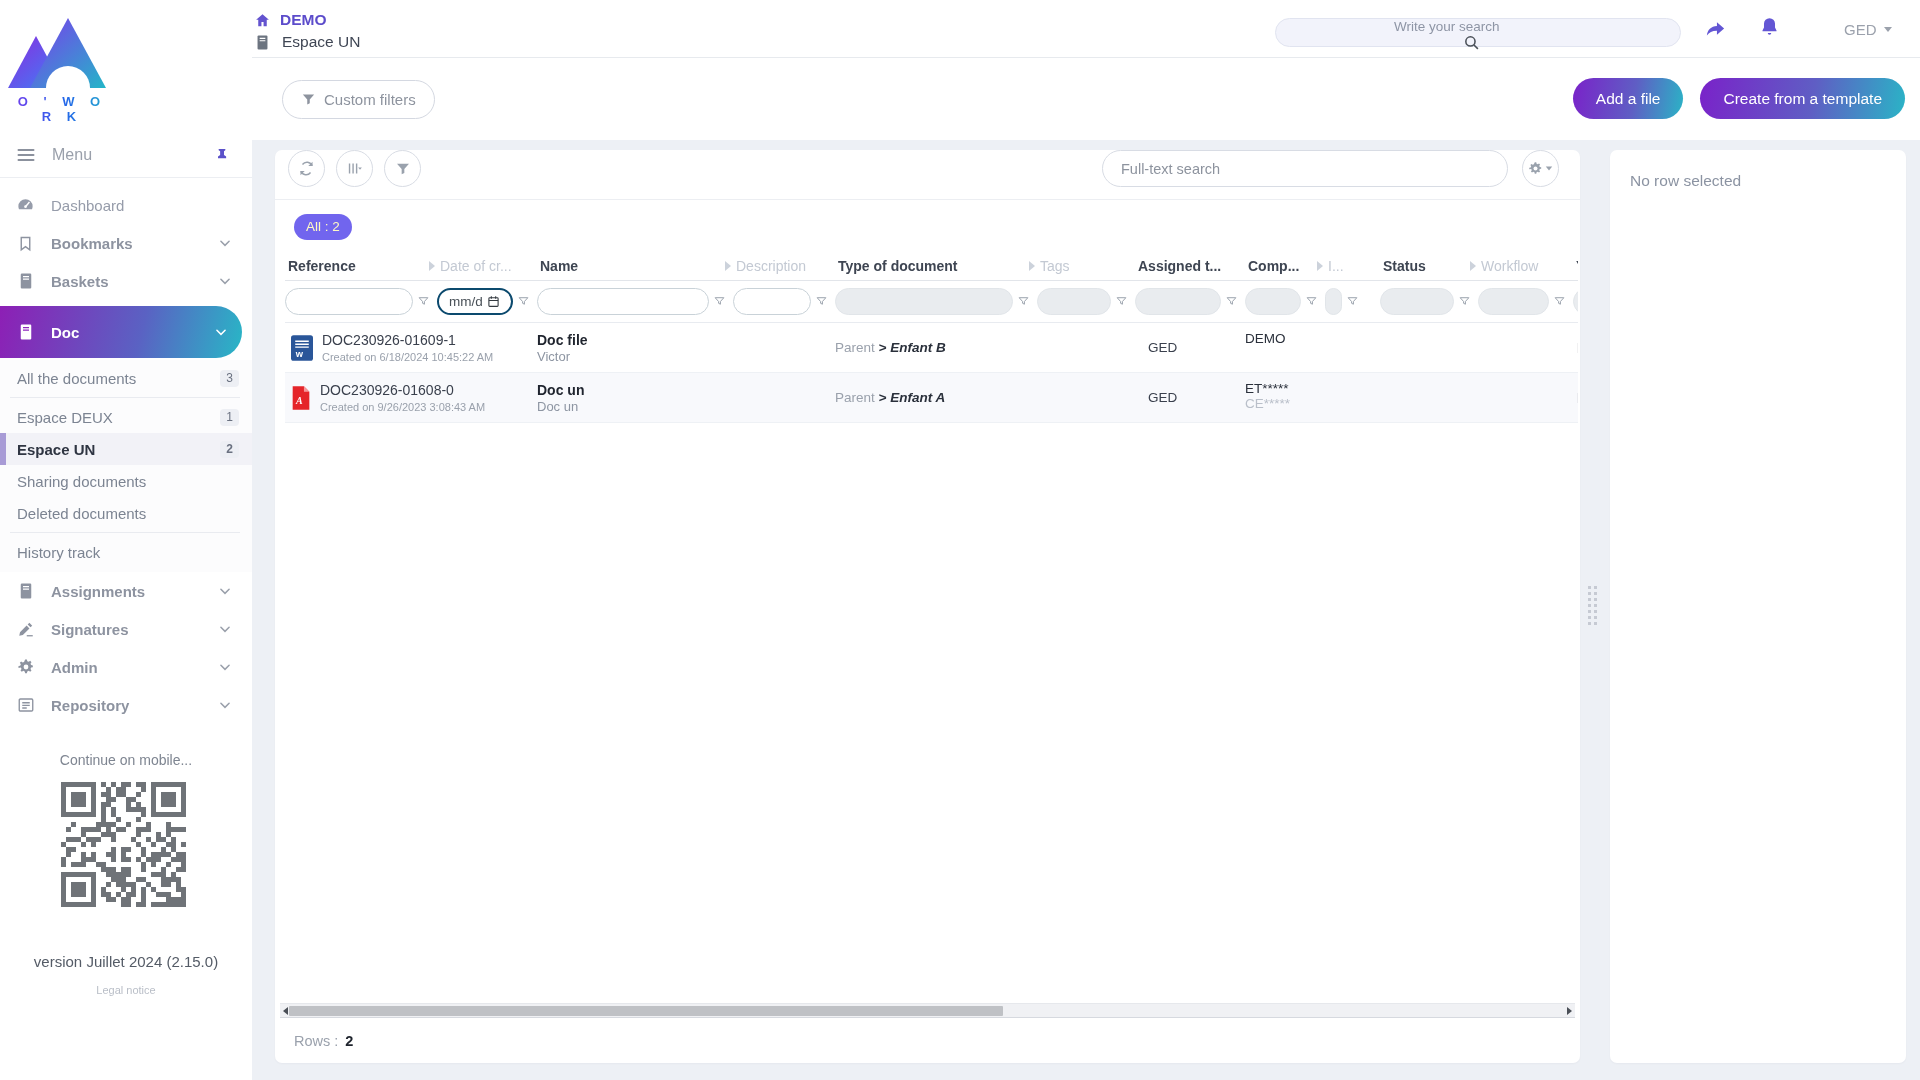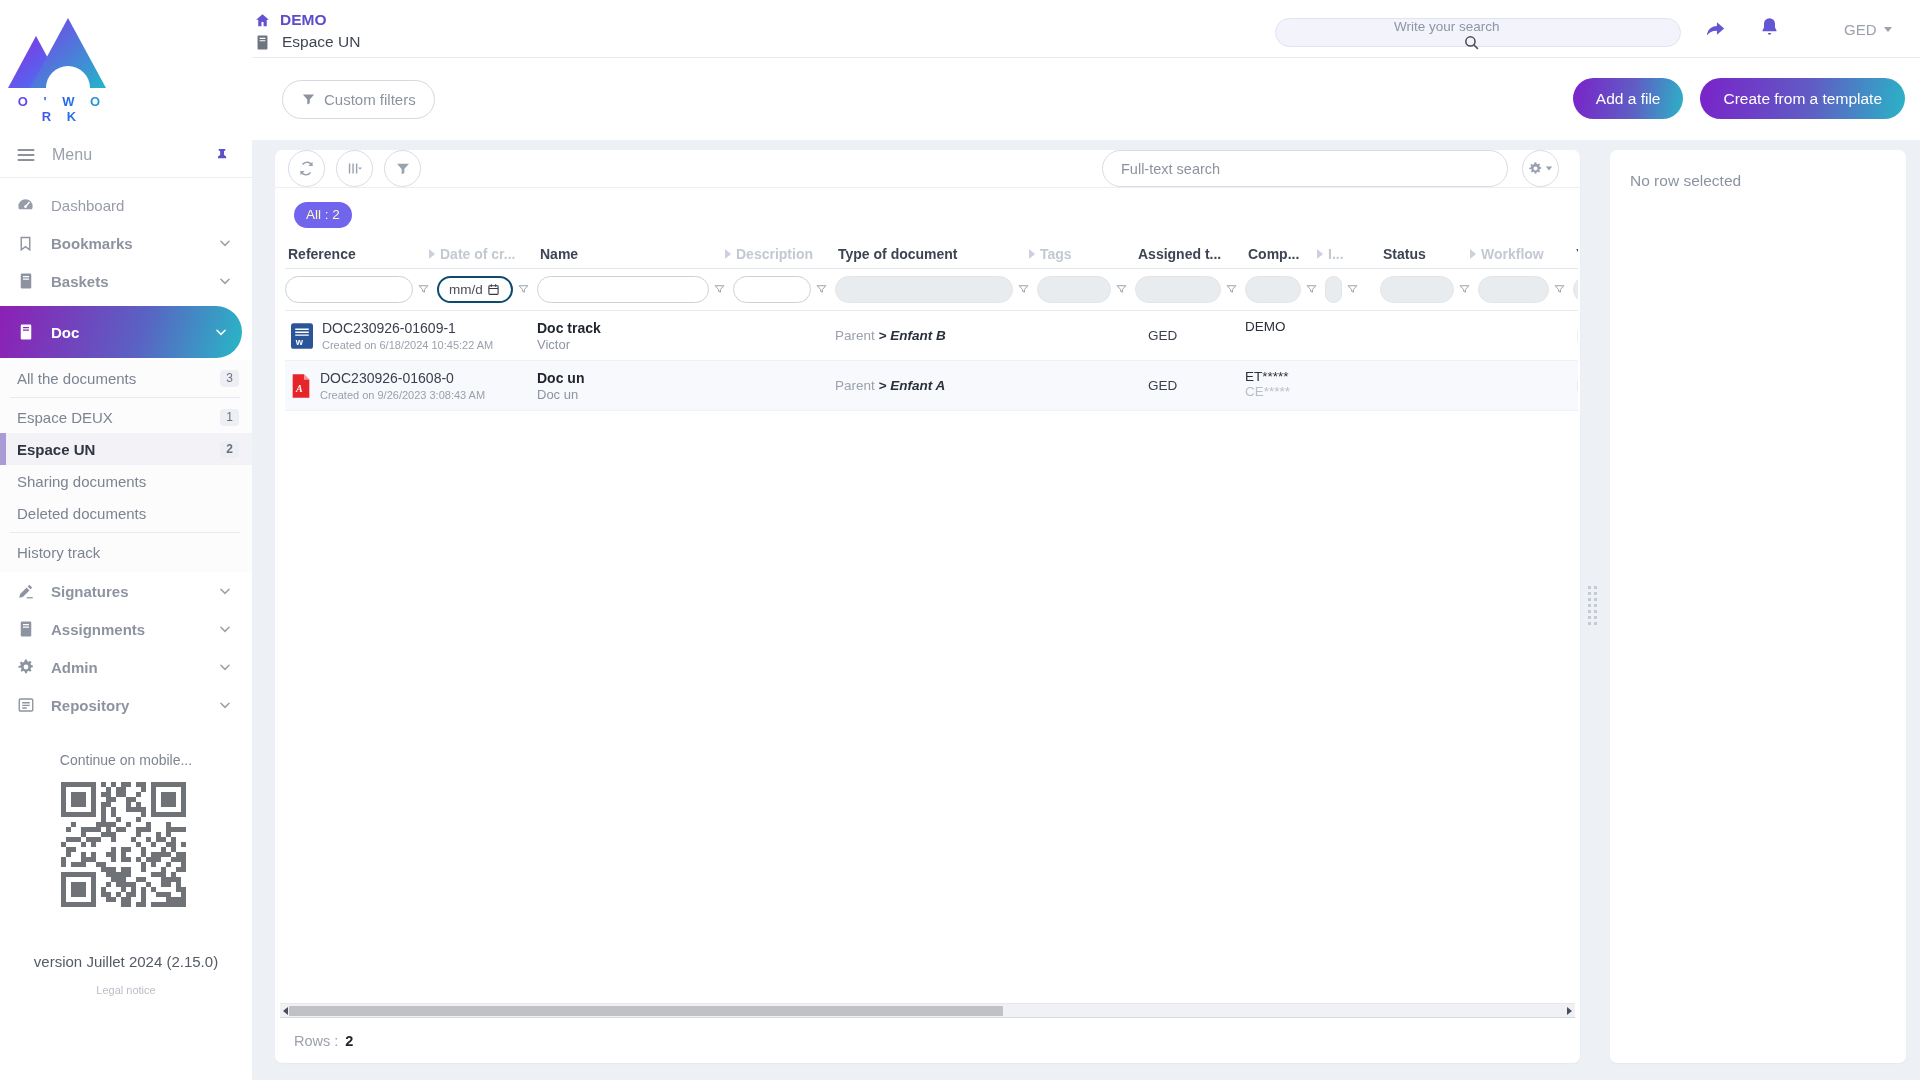--- a/index.html
+++ b/index.html
@@ -56,35 +56,35 @@
   .top-ic { position:absolute; color:#6356d4; cursor:pointer; }
   .user-box { position:absolute; left:1592px; top:21px; display:flex; align-items:center; gap:7px; color:#9ba1ac; font-size:15px; cursor:pointer; }
   .caret-down { width:0; height:0; border-left:4px solid transparent; border-right:4px solid transparent; border-top:5px solid #9ba1ac; }
   .filters-btn { position:absolute; left:30px; top:80px; height:39px; border:1px solid #d4d8e1; border-radius:20px; background:#fff; display:flex; align-items:center; gap:8px; padding:0 18px; color:#8d939e; font-size:15px; cursor:default; }
   .actions { position:absolute; right:15px; top:78px; display:flex; gap:17px; }
   .gbtn { height:41px; border-radius:21px; border:none; color:#fff; font-size:15.5px; font-family:inherit; padding:0 23px; cursor:pointer;
     background:linear-gradient(100deg,#7a22c9,#5f5ec4 55%,#2ab4c6 100%); display:flex; align-items:center; }
 
   
   .main-card { position:absolute; left:275px; top:150px; width:1305px; height:913px; background:#fff; border-radius:7px; box-shadow:0 1px 2px rgba(40,50,70,.04); }
-  .toolbar { display:flex; align-items:flex-start; height:38px; padding:0 13px; border-bottom:1px solid #eceef2; }
+  .toolbar { display:flex; align-items:flex-start; height:50px; padding:0 13px; border-bottom:1px solid #eceef2; }
   .circle-btn { width:37px; height:37px; border-radius:50%; border:1px solid #d8dce4; background:#fff; display:flex; align-items:center; justify-content:center; color:#9aa2ad; margin-right:11px; cursor:pointer; gap:2px; }
   .spacer { flex:1; }
   .fulltext { width:406px; height:37px; border:1px solid #d8dce4; border-radius:19px; padding:0 18px; font-size:14.5px; color:#525a66; font-family:inherit; outline:none; }
   .fulltext::placeholder { color:#8d939e; }
   .gear-btn { margin-left:14px; margin-right:8px; }
   .gear-btn .caret-down { border-top-color:#9aa2ad; transform:scale(.8); }
   .badge-row { padding:14px 19px 11px; }
   .all-badge { display:inline-block; background:#7165ee; color:#fef9c3; font-size:13.5px; padding:5px 12px 6px; border-radius:15px; cursor:pointer; }
 
   .tablezone { margin-left:10px; width:1293px; overflow:hidden; }
   .thead, .tfilter, .trow { display:grid; align-items:center; }
   .thead { height:30px; border-bottom:1px solid #e2e5ea; }
   .th { position:relative; font-size:14px; font-weight:700; color:#3e4552; white-space:nowrap; overflow:hidden; padding:0 14px 0 3px; cursor:pointer; }
-  .th.muted { color:#c3c9d3; font-weight:700; }
+  .th.muted { color:#c3c9d3; font-weight:400; }
   .sort-tri { position:absolute; right:2px; top:50%; transform:translateY(-50%); width:0; height:0; border-top:5px solid transparent; border-bottom:5px solid transparent; border-left:6px solid #ccd2db; }
   .tfilter { height:42px; border-bottom:1px solid #e8ebf0; }
   .tf { display:flex; align-items:center; gap:4px; padding-right:7px; overflow:hidden; }
   .f-input { height:27px; border:1px solid #c9d2d8; border-radius:14px; background:#fff; flex:1; min-width:0; font-family:inherit; font-size:13px; padding:0 10px; color:#495057; outline:none; }
   .f-date { height:27px; border:2px solid #0c4a6e; border-radius:14px; background:#fff; flex:1; min-width:0; display:flex; align-items:center; gap:4px; padding:0 7px 0 10px; color:#495057; font-size:13.5px; cursor:pointer; }
   .f-date .icon { color:#343a40; }
   .f-dis { height:27px; border:1px solid #e1e5e9; border-radius:14px; background:#e9ecef; flex:1; min-width:0; }
   .f-dis.xs { flex:0 0 17px; }
   .funnel-o { color:#98a0ab; flex-shrink:0; cursor:pointer; }
   .trow { height:50px; border-bottom:1px solid #eef1f5; cursor:pointer; }
@@ -225,40 +225,40 @@
         <div class="sub-item">
           <span>Deleted documents</span>
         </div>
         <div class="sub-divider"></div>
         <div class="sub-item">
           <span>History track</span>
         </div>
       </div>
       <div class="nav-item">
         <span class="icon-18 icon">
+          <svg viewBox="0 0 24 24" width="18" height="18" class="icon">
+            <path fill="currentColor" d="M5 3.5A1.5 1.5 0 0 1 6.5 2h11A1.5 1.5 0 0 1 19 3.5v17a1.5 1.5 0 0 1-1.5 1.5h-11A1.5 1.5 0 0 1 5 20.5z"></path>
+            <path class="cut" stroke-width="1.6" d="M8 6.2h8M8 9.6h8" fill="none"></path>
+          </svg>
+        </span>
+        <span>Assignments</span>
+        <span class="chev">
+          <svg viewBox="0 0 24 24" width="14" height="14" fill="none" stroke="currentColor" stroke-width="2.6" stroke-linecap="round">
+            <path d="M5 9l7 7 7-7"></path>
+          </svg>
+        </span>
+      </div>
+      <div class="nav-item">
+        <span class="icon-18 icon">
           <svg viewBox="0 0 24 24" width="18" height="18">
             <path fill="currentColor" d="M4 16.2l8.8-8.8 3.8 3.8-8.8 8.8L3 21zM14.2 6l2.3-2.3L20.3 7.5 18 9.8z"></path>
             <path d="M13 21h8" stroke="currentColor" stroke-width="1.7"></path>
           </svg>
         </span>
         <span>Signatures</span>
-        <span class="chev">
-          <svg viewBox="0 0 24 24" width="14" height="14" fill="none" stroke="currentColor" stroke-width="2.6" stroke-linecap="round">
-            <path d="M5 9l7 7 7-7"></path>
-          </svg>
-        </span>
-      </div>
-      <div class="nav-item">
-        <span class="icon-18 icon">
-          <svg viewBox="0 0 24 24" width="18" height="18" class="icon">
-            <path fill="currentColor" d="M5 3.5A1.5 1.5 0 0 1 6.5 2h11A1.5 1.5 0 0 1 19 3.5v17a1.5 1.5 0 0 1-1.5 1.5h-11A1.5 1.5 0 0 1 5 20.5z"></path>
-            <path class="cut" stroke-width="1.6" d="M8 6.2h8M8 9.6h8" fill="none"></path>
-          </svg>
-        </span>
-        <span>Assignments</span>
         <span class="chev">
           <svg viewBox="0 0 24 24" width="14" height="14" fill="none" stroke="currentColor" stroke-width="2.6" stroke-linecap="round">
             <path d="M5 9l7 7 7-7"></path>
           </svg>
         </span>
       </div>
       <div class="nav-item">
         <span class="icon-18 icon">
           <svg viewBox="0 0 24 24" width="18" height="18">
             <g fill="currentColor">
@@ -735,21 +735,21 @@
                 <text x="5.5" y="25.5" font-size="11" fill="#fff" font-weight="bold" font-family="Liberation Sans,sans-serif">w</text>
               </svg>
             </span>
             <div>
               <div class="ref-main">DOC230926-01609-1</div>
               <div class="ref-sub">Created on 6/18/2024 10:45:22 AM</div>
             </div>
           </div>
           <div></div>
           <div class="c-name">
-            <div class="name-main">Doc track</div>
+            <div class="name-main">Doc file</div>
             <div class="name-sub">Victor</div>
           </div>
           <div></div>
           <div class="c-type"><span>Parent</span><b> &gt; Enfant B</b></div>
           <div></div>
           <div class="c-assigned">GED</div>
           <div class="c-comp">
             <div>DEMO</div>
           </div>
           <div></div>

